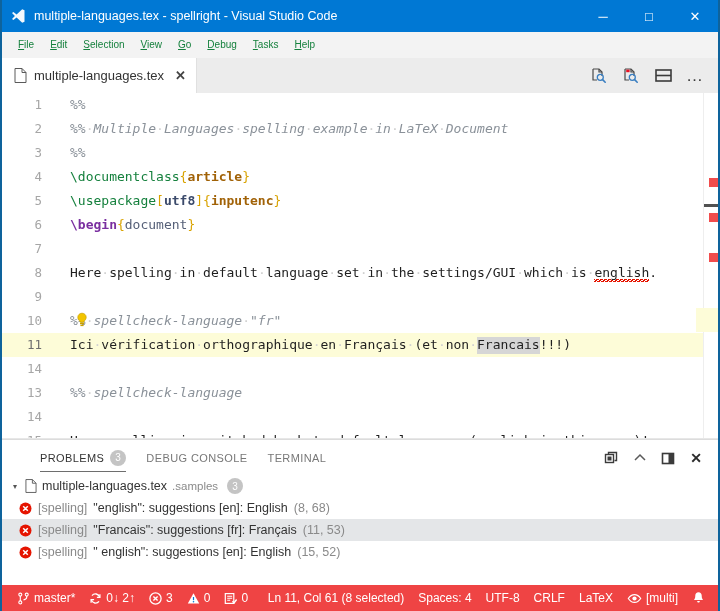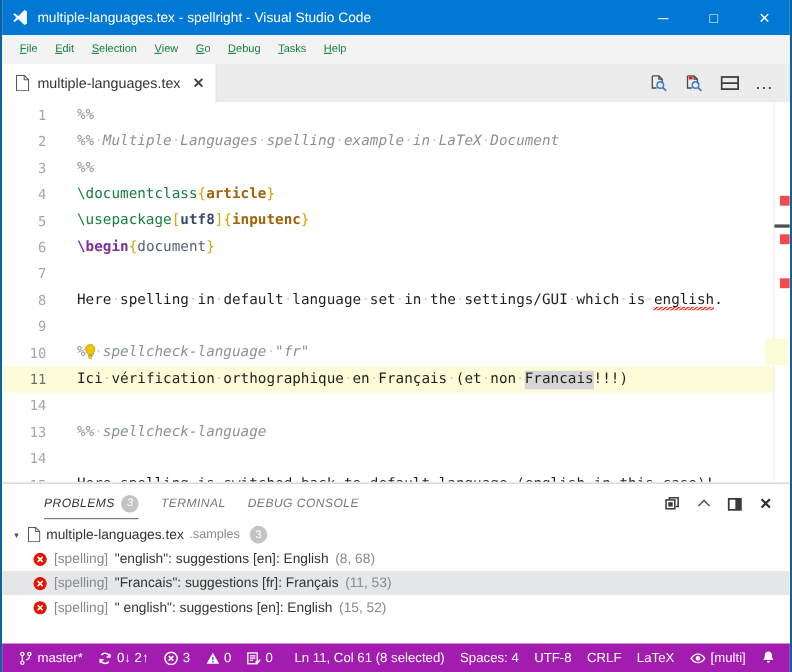--- a/index.html
+++ b/index.html
@@ -160,28 +160,28 @@
   .panelactions{margin-left:auto;display:flex;align-items:center;gap:4px;padding-right:10px;}
   .panelactions .ic{width:24px;height:24px;display:flex;align-items:center;justify-content:center;}
 
   .problems{flex:1 1 auto;overflow:hidden;font-size:12.5px;color:#333333;}
   .prow{height:22px;display:flex;align-items:center;gap:6px;padding-left:8px;white-space:nowrap;}
   .prow.filehdr{padding-left:8px;gap:5px;}
   .prow.selected{background:#e4e6e8;}
   .prow .twisty{width:10px;display:flex;align-items:center;justify-content:center;color:#555;font-size:8px;}
   .fname{color:#333333;}
   .fpath{color:#8a8a8a;font-size:11.5px;}
-  .prow.msg{padding-left:28px;}
+  .prow.msg{padding-left:17px;}
   .mtag{color:#8a8a8a;}
   .mtext{color:#333333;}
   .mpos{color:#8a8a8a;}
 
   
   .statusbar{
-    height:26px;flex:0 0 26px;background:#a21caf;color:#ffffff;
+    height:26px;flex:0 0 26px;background:#ef4444;color:#ffffff;
     display:flex;align-items:center;font-size:12px;
   }
   .sleft{display:flex;align-items:center;padding-left:8px;gap:0;}
   .sright{display:flex;align-items:center;margin-left:auto;padding-right:6px;}
   .sitem{display:flex;align-items:center;gap:4px;padding:0 7px;height:26px;line-height:26px;white-space:nowrap;}
   svg{display:block;}
 </style>
 </head>
 <body>
 
@@ -280,30 +280,30 @@
         <div class="hl" style="top: 215px;"></div>
         <div class="mark" style="top: 85px; background: rgb(241, 76, 76);"></div>
         <div class="mark" style="top: 120px; background: rgb(241, 76, 76);"></div>
         <div class="mark" style="top: 160px; background: rgb(241, 76, 76);"></div>
         <div class="cursormark" style="top: 111px; background: rgb(81, 81, 81);"></div>
       </div>
   </div>
 
   <div class="panel">
     <div class="paneltabs">
-      <div id="ptabs" style="display:flex;align-items:center;font-style:italic;">
+      <div id="ptabs" style="display:flex;align-items:center;">
           <div class="ptab active">
             <span>PROBLEMS</span>
             <span class="pbadge">3</span>
           </div>
           <div class="ptab">
-            <span>TERMINAL</span>
+            <span>DEBUG CONSOLE</span>
           </div>
           <div class="ptab">
-            <span>DEBUG CONSOLE</span>
+            <span>TERMINAL</span>
           </div>
         </div>
       <div class="panelactions">
         <div class="ic">
           <svg width="16" height="16" viewBox="0 0 16 16">
             <rect x="1.5" y="4.5" width="8" height="8" fill="none" stroke="#3b3b3b" stroke-width="1.4"></rect>
             <rect x="3.5" y="6.5" width="4" height="4" fill="#3b3b3b"></rect>
             <path d="M4.5 4.5V2.5h8v8h-2" fill="none" stroke="#3b3b3b" stroke-width="1.4"></path>
           </svg>
         </div>

